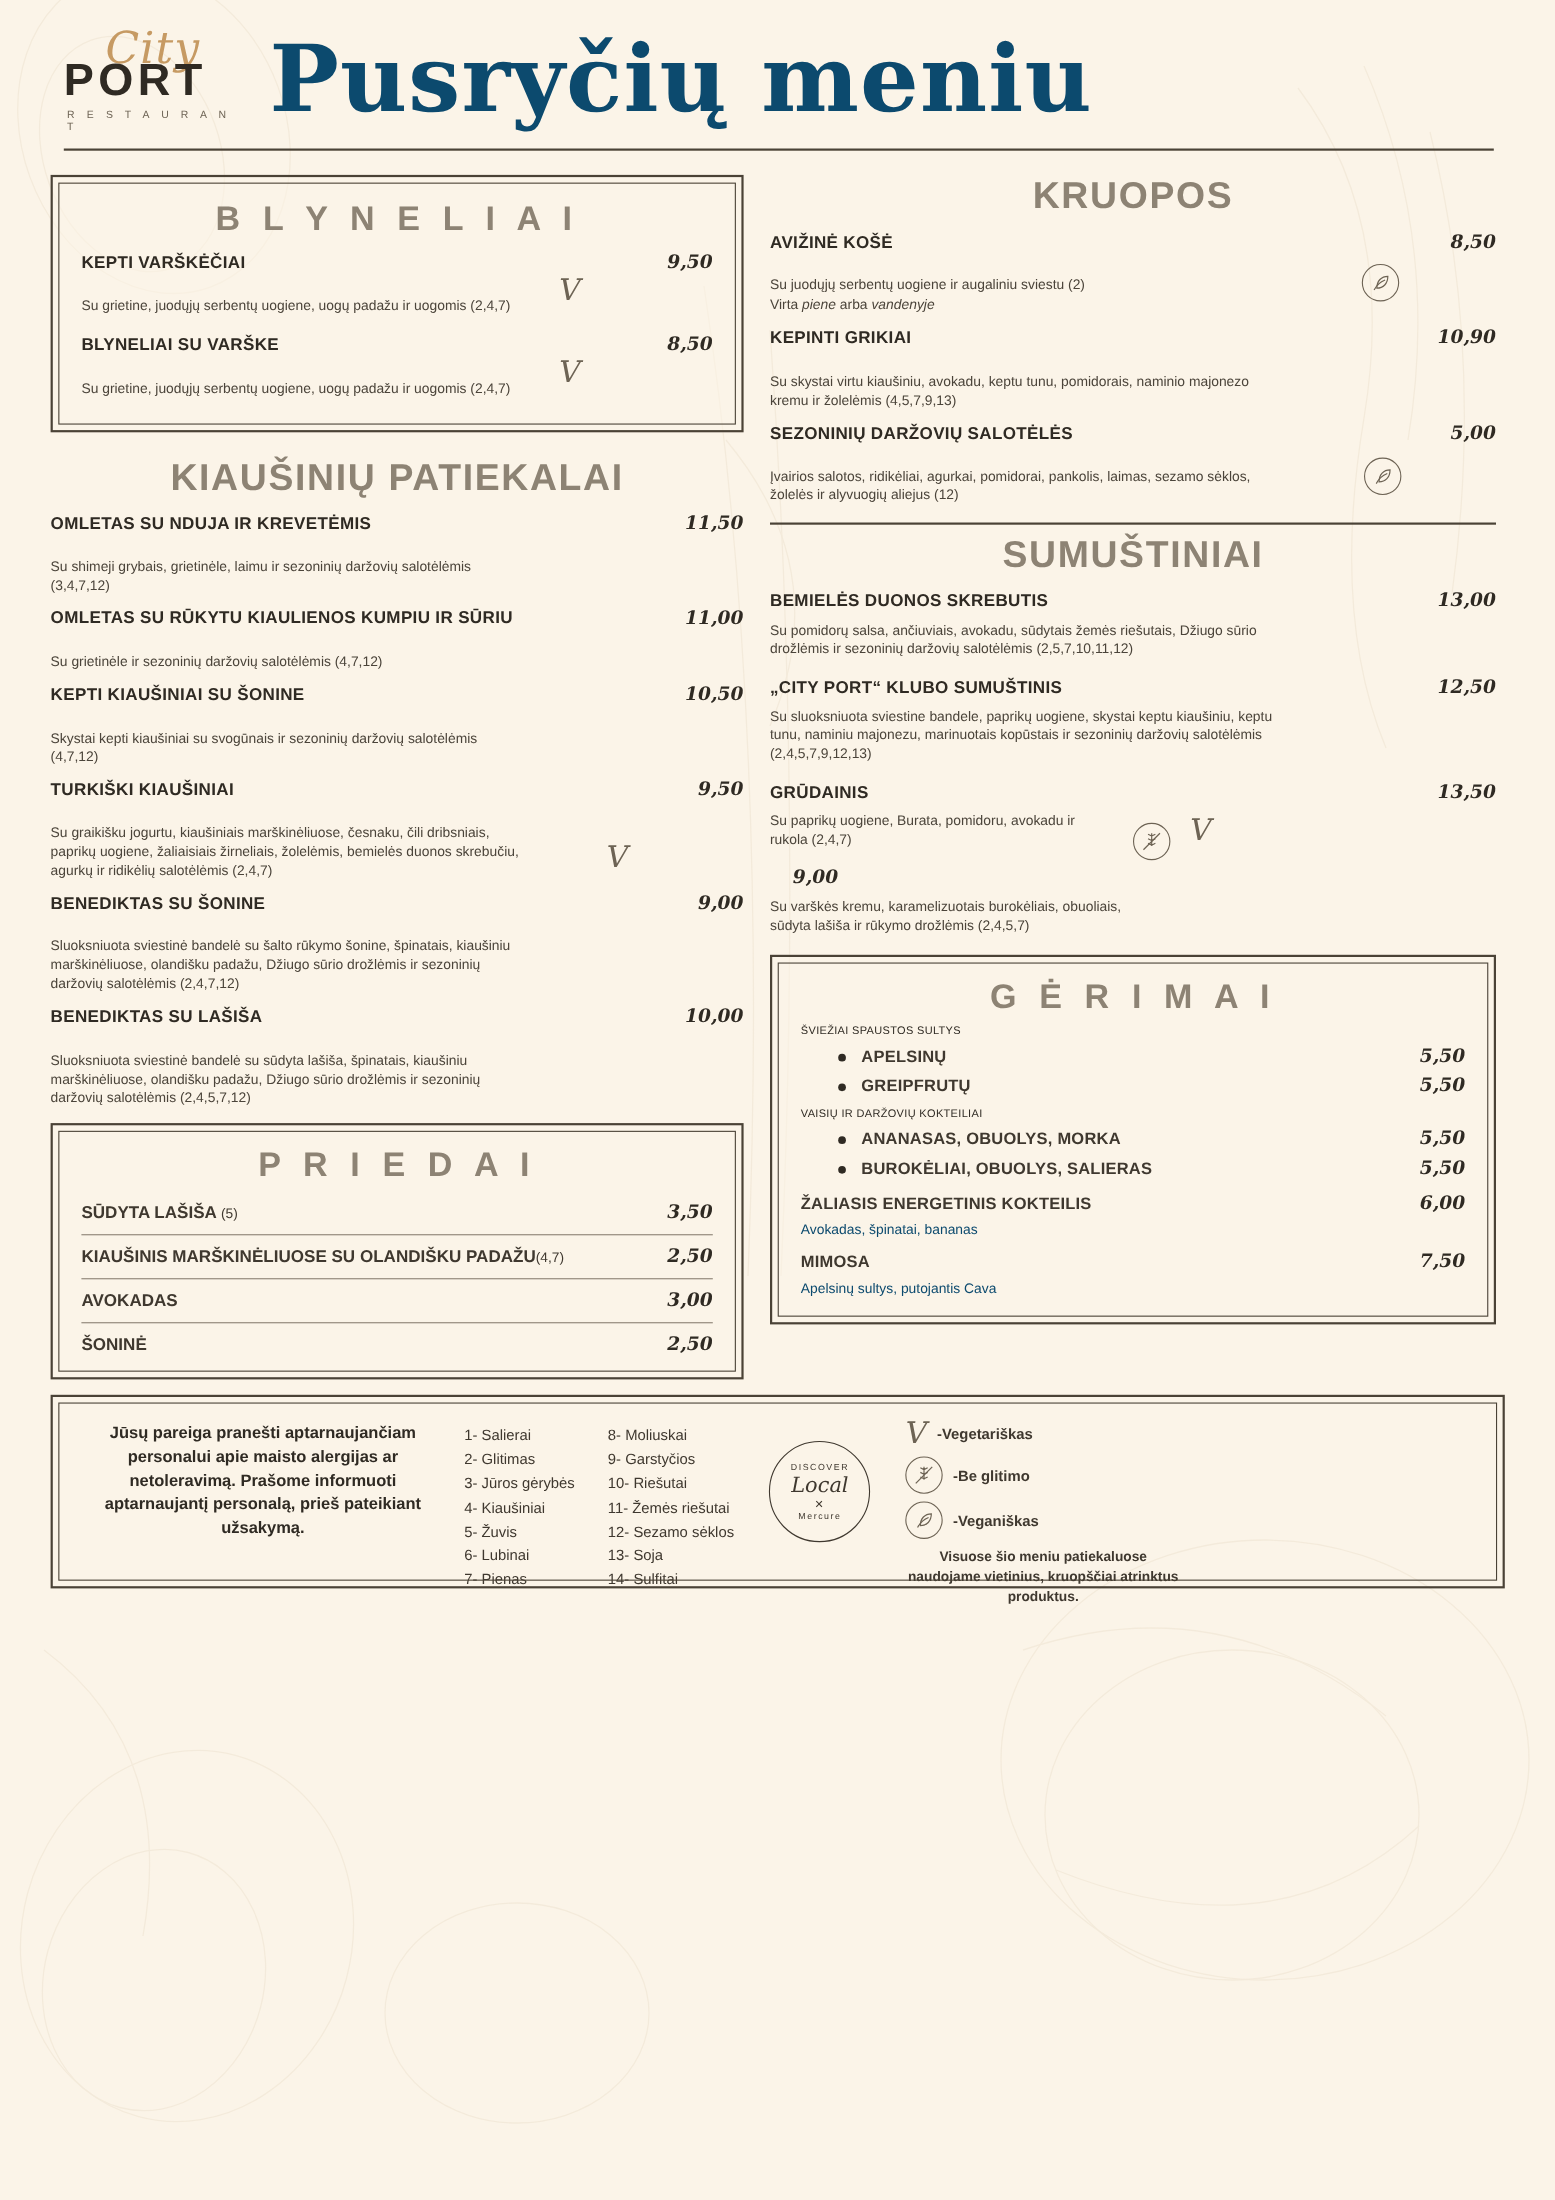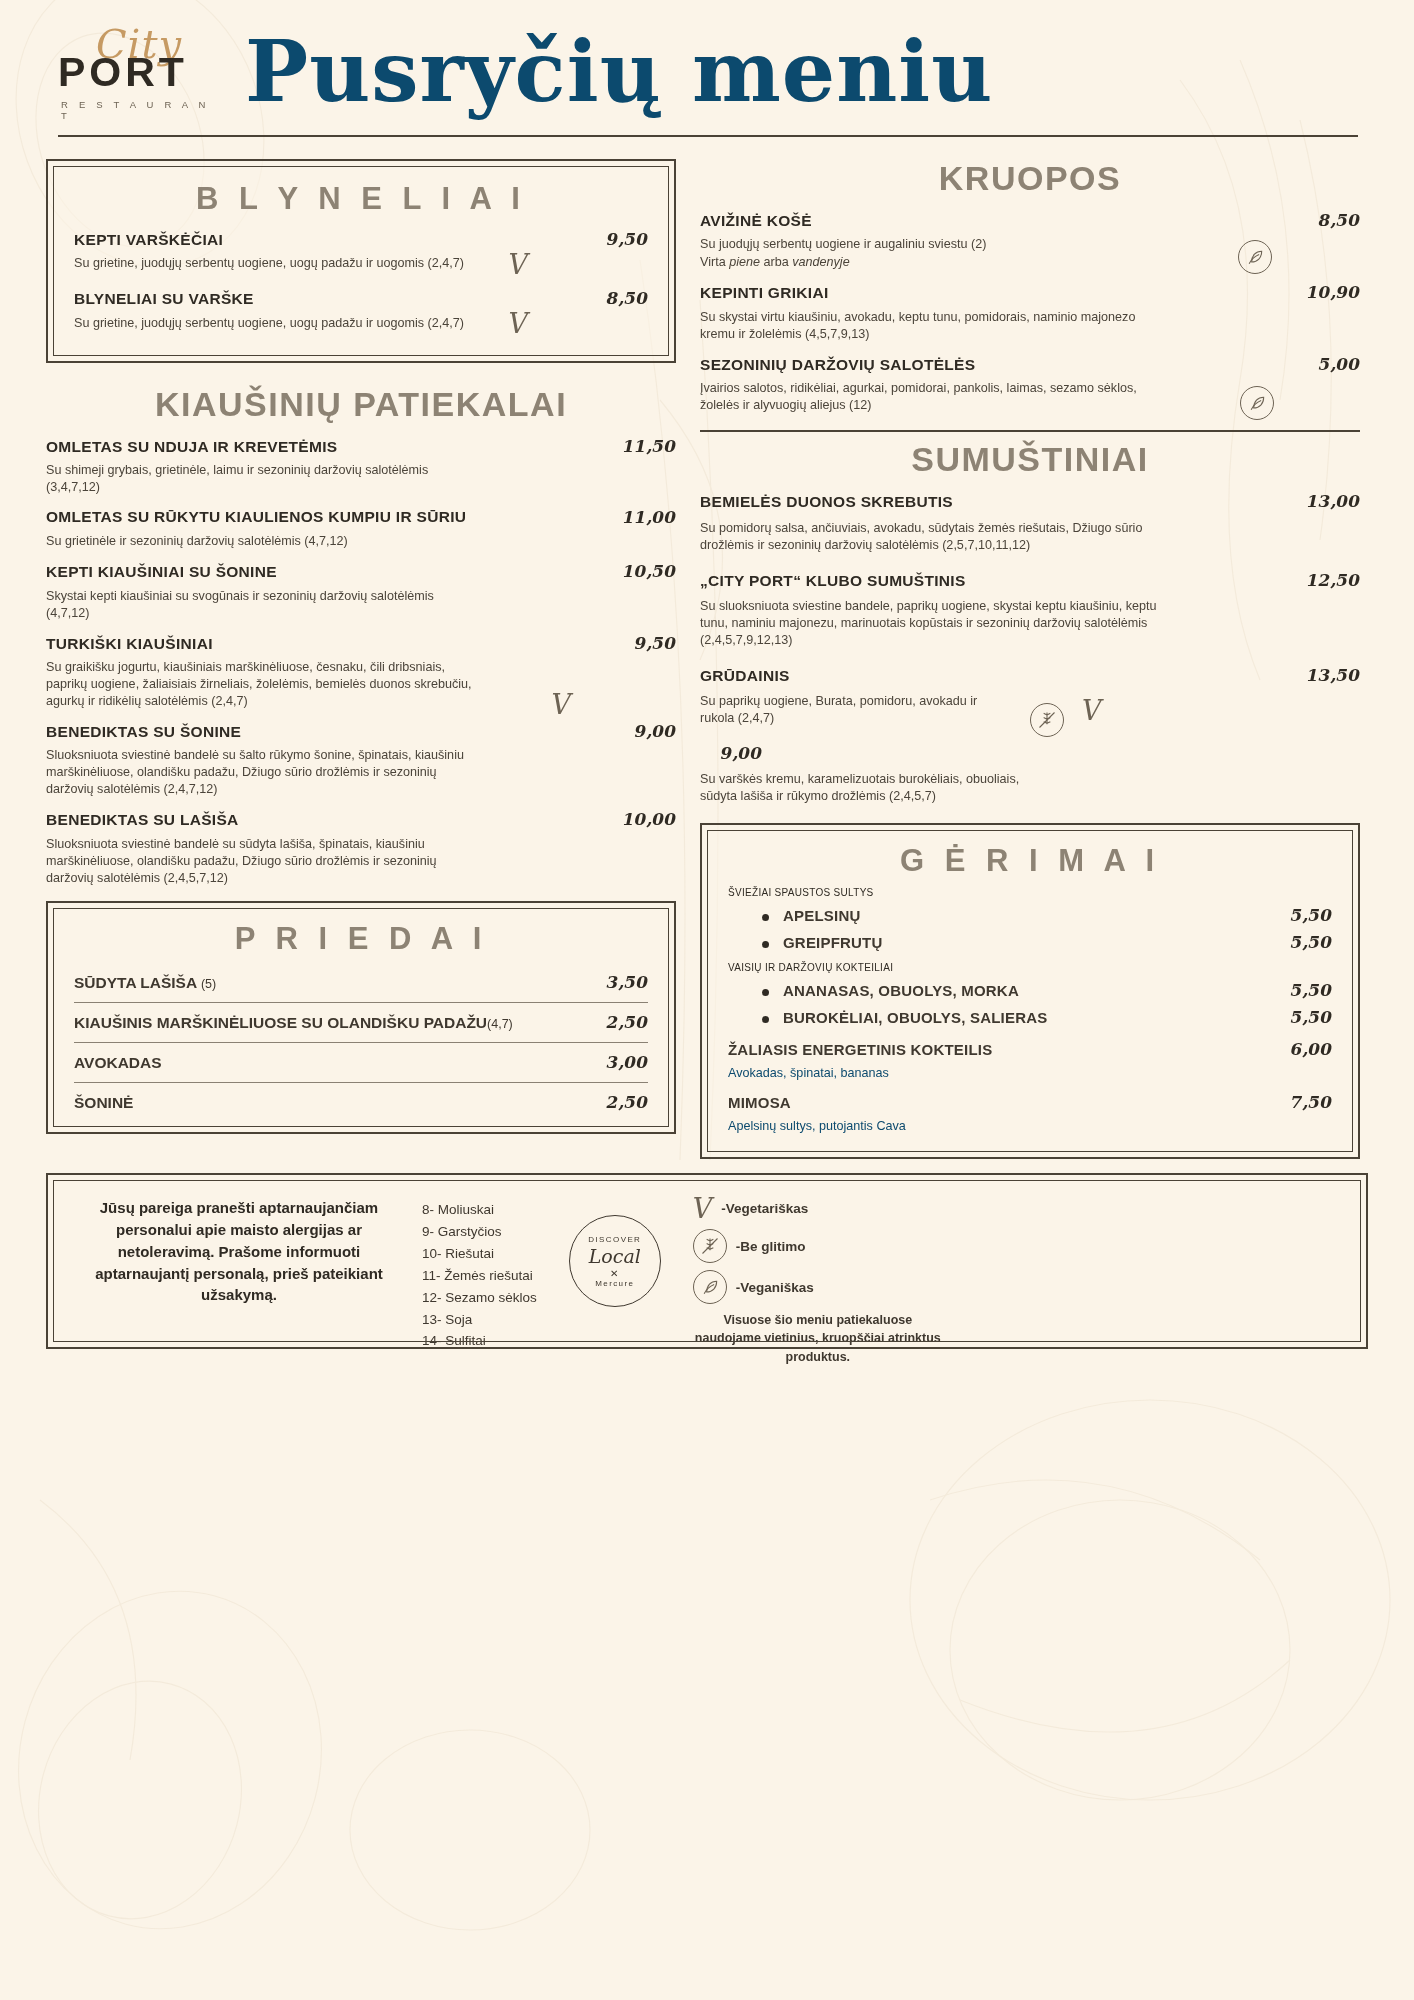--- a/index.html
+++ b/index.html
@@ -109,21 +109,21 @@
     color: #2f2a23;
     white-space: nowrap;
     flex: 0 0 auto;
     min-width: 62px;
     text-align: right;
   }
   .item-desc {
     font-size: 12.6px;
     line-height: 1.35;
     color: #4b443a;
-    margin-top: 6px;
+    margin-top: 21px;
     max-width: 430px;
   }
   .item-desc .it { font-style: italic; }
   .veg-glyph {
     font-family: "DejaVu Serif", serif;
     font-style: italic;
     font-size: 27px;
     color: #6d6354;
     line-height: 1;
   }
@@ -463,20 +463,29 @@
       </div>
 
     </div>
   </div>
 
   <div class="footer">
     <div class="f-note">Jūsų pareiga pranešti aptarnaujančiam personalui apie maisto alergijas ar netoleravimą. Prašome informuoti aptarnaujantį personalą, prieš pateikiant užsakymą.</div>
 
     <div class="f-alg">
       <div>
+        <div>1- Salierai</div>
+        <div>2- Glitimas</div>
+        <div>3- Jūros gėrybės</div>
+        <div>4- Kiaušiniai</div>
+        <div>5- Žuvis</div>
+        <div>6- Lubinai</div>
+        <div>7- Pienas</div>
+      </div>
+      <div>
         <div>8- Moliuskai</div>
         <div>9- Garstyčios</div>
         <div>10- Riešutai</div>
         <div>11- Žemės riešutai</div>
         <div>12- Sezamo sėklos</div>
         <div>13- Soja</div>
         <div>14- Sulfitai</div>
       </div>
     </div>
 

